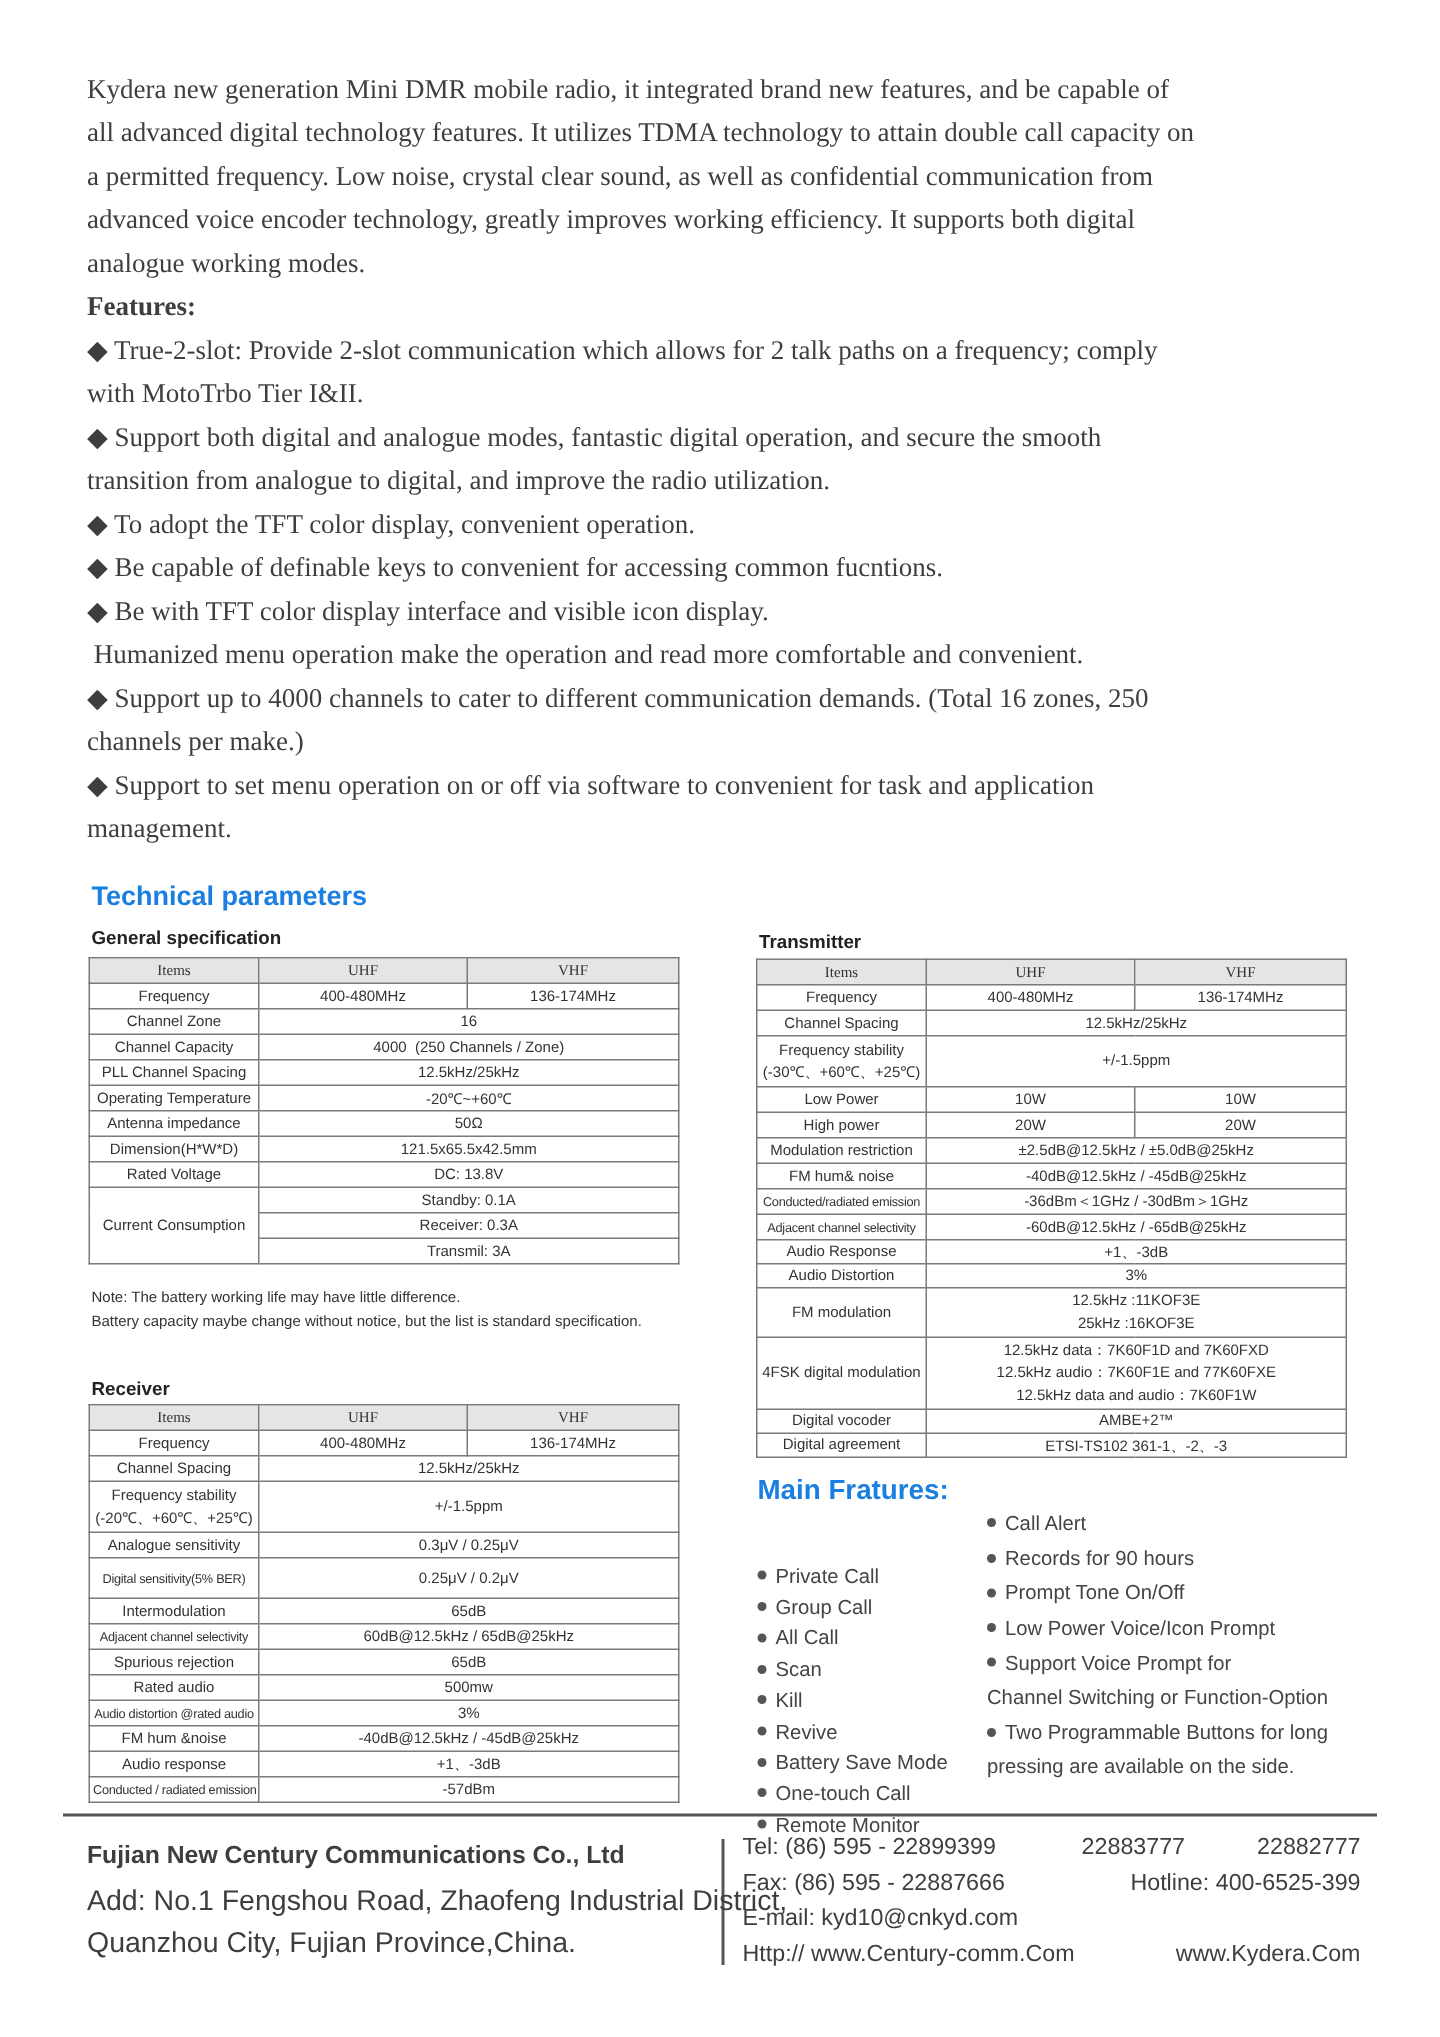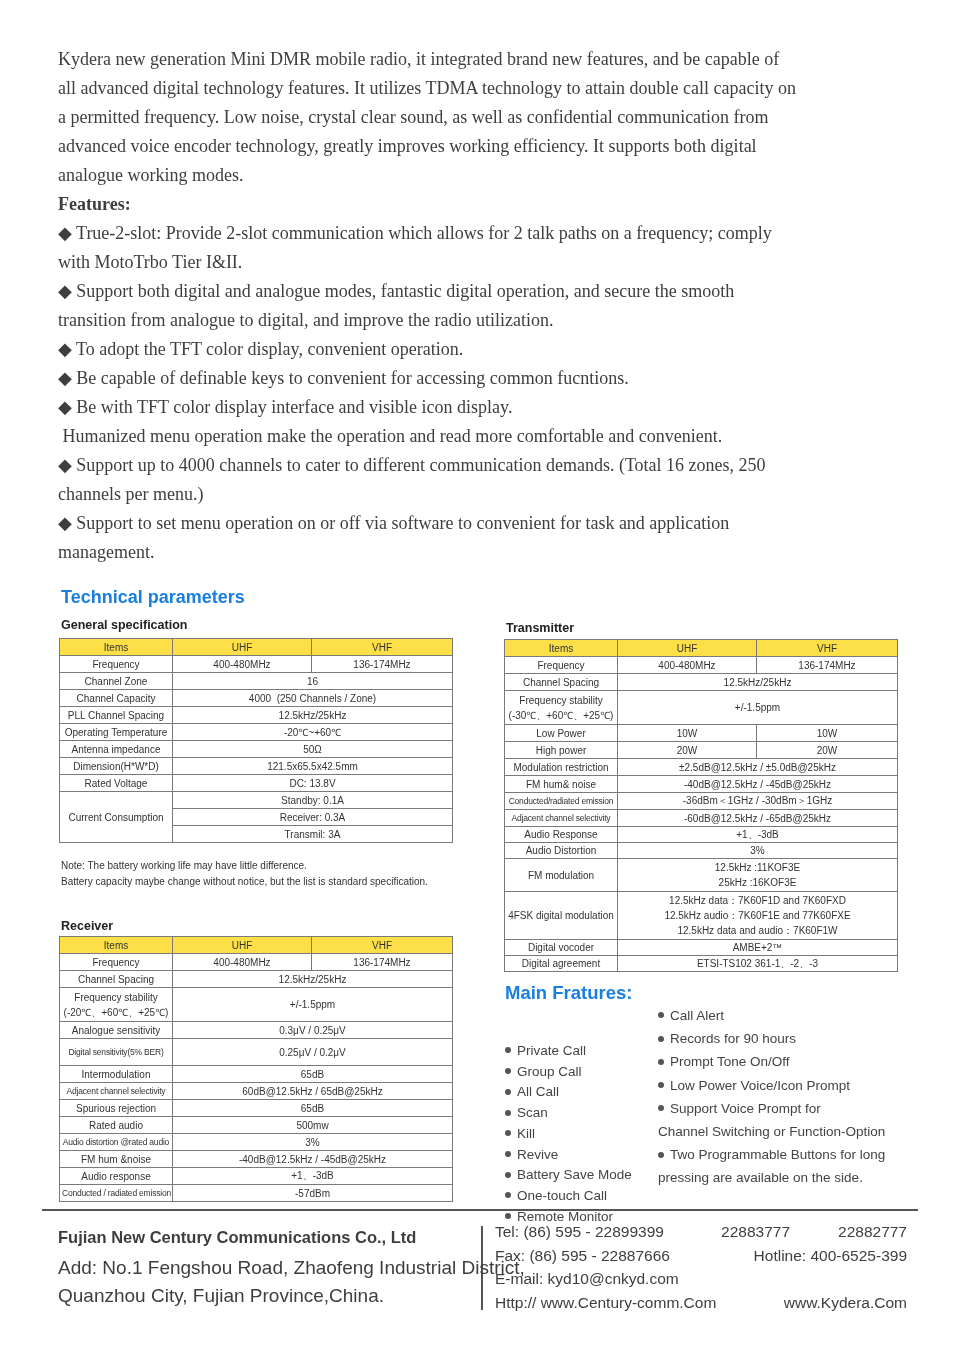--- a/index.html
+++ b/index.html
@@ -10,21 +10,21 @@
   .intro p { margin: 0; }
   .feat-title { font-weight: bold; margin-top: 14px; }
   .feat-line { margin: 0; }
   .tp-title { position: absolute; left: 61px; top: 587px; font-size: 18px;
               font-weight: bold; color: #1a7fe0; }
   .sec-title { position: absolute; font-size: 12.5px; font-weight: bold; color: #222; }
   table.spec { position: absolute; border-collapse: collapse; font-size: 10px;
                color: #333; table-layout: fixed; }
   table.spec td, table.spec th { border: 1px solid #7a7a7a; text-align: center;
                padding: 0 2px; font-weight: normal; white-space: nowrap; overflow: hidden; }
-  table.spec th { background: #fde047; }
+  table.spec th { background: #e5e5e5; font-family: Liberation Serif, serif; }
   table.spec td.small { font-size: 8.5px; letter-spacing: -0.2px; }
   table.spec td.two { line-height: 15px; }
   .note { position: absolute; left: 61px; top: 858px; font-size: 10px;
           line-height: 16px; color: #333; }
   .mf-title { position: absolute; left: 505px; top: 982px; font-size: 18.5px;
               font-weight: bold; color: #1a7fe0; }
   .mf-col { position: absolute; font-size: 13.5px; color: #444; }
   .mf-col div { white-space: nowrap; }
   .mf-left { left: 505px; top: 1004px; line-height: 20.7px; margin-top: 37px; }
   .mf-right { left: 658px; top: 1004px; line-height: 23.2px; }
@@ -52,21 +52,21 @@
   <p class="feat-title">Features:</p>
   <p class="feat-line">◆ True-2-slot: Provide 2-slot communication which allows for 2 talk paths on a frequency; comply</p>
   <p class="feat-line">with MotoTrbo Tier I&amp;II.</p>
   <p class="feat-line">◆ Support both digital and analogue modes, fantastic digital operation, and secure the smooth</p>
   <p class="feat-line">transition from analogue to digital, and improve the radio utilization.</p>
   <p class="feat-line">◆ To adopt the TFT color display, convenient operation.</p>
   <p class="feat-line">◆ Be capable of definable keys  to convenient for accessing common fucntions.</p>
   <p class="feat-line">◆ Be with TFT color display interface and visible icon display.</p>
   <p class="feat-line" style="white-space:pre"> Humanized menu operation make the operation and read more comfortable and convenient.</p>
   <p class="feat-line">◆ Support up to 4000 channels to cater to different communication demands. (Total 16 zones, 250</p>
-  <p class="feat-line">channels per menu.)</p>
+  <p class="feat-line">channels per make.)</p>
   <p class="feat-line">◆ Support to set menu operation on or off via software to convenient for task and application</p>
   <p class="feat-line">management.</p>
 </div>
 
 <div class="tp-title">Technical parameters</div>
 
 <div class="sec-title" style="left:61px;top:618px;">General specification</div>
 <table class="spec" style="left:59px;top:638px;width:393px;">
   <colgroup>
       <col style="width:113px">

